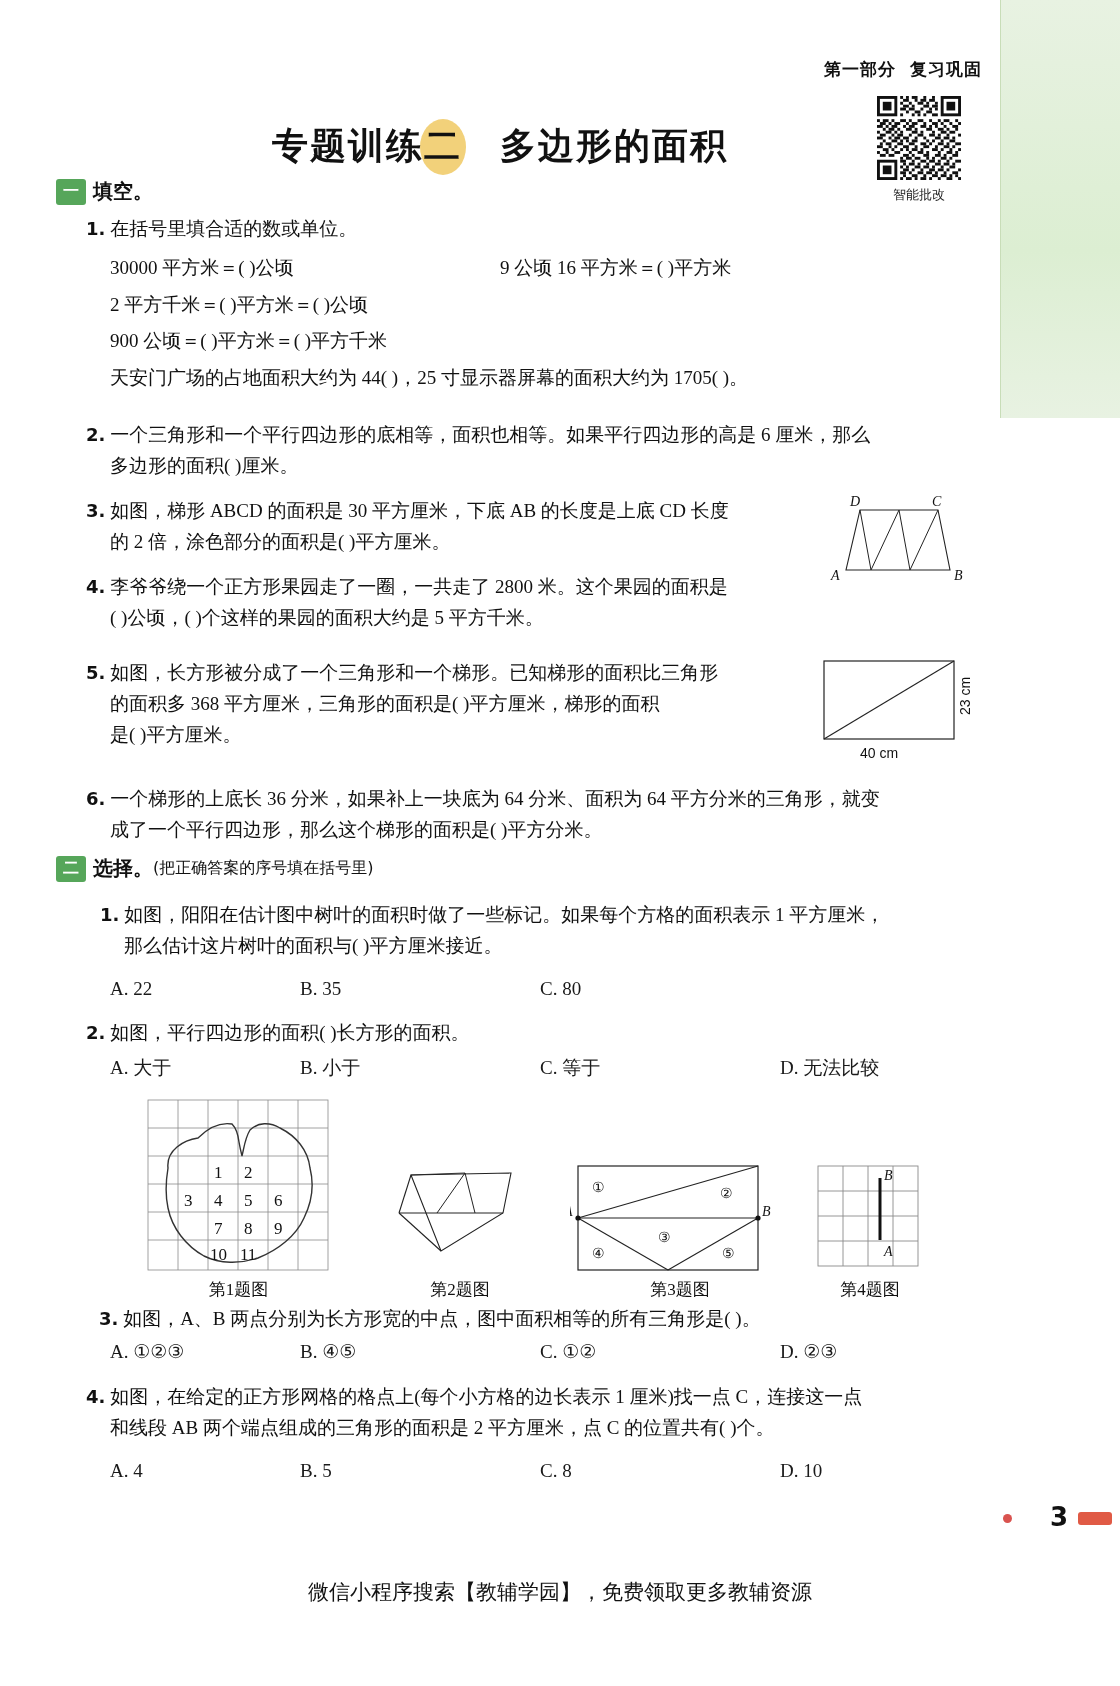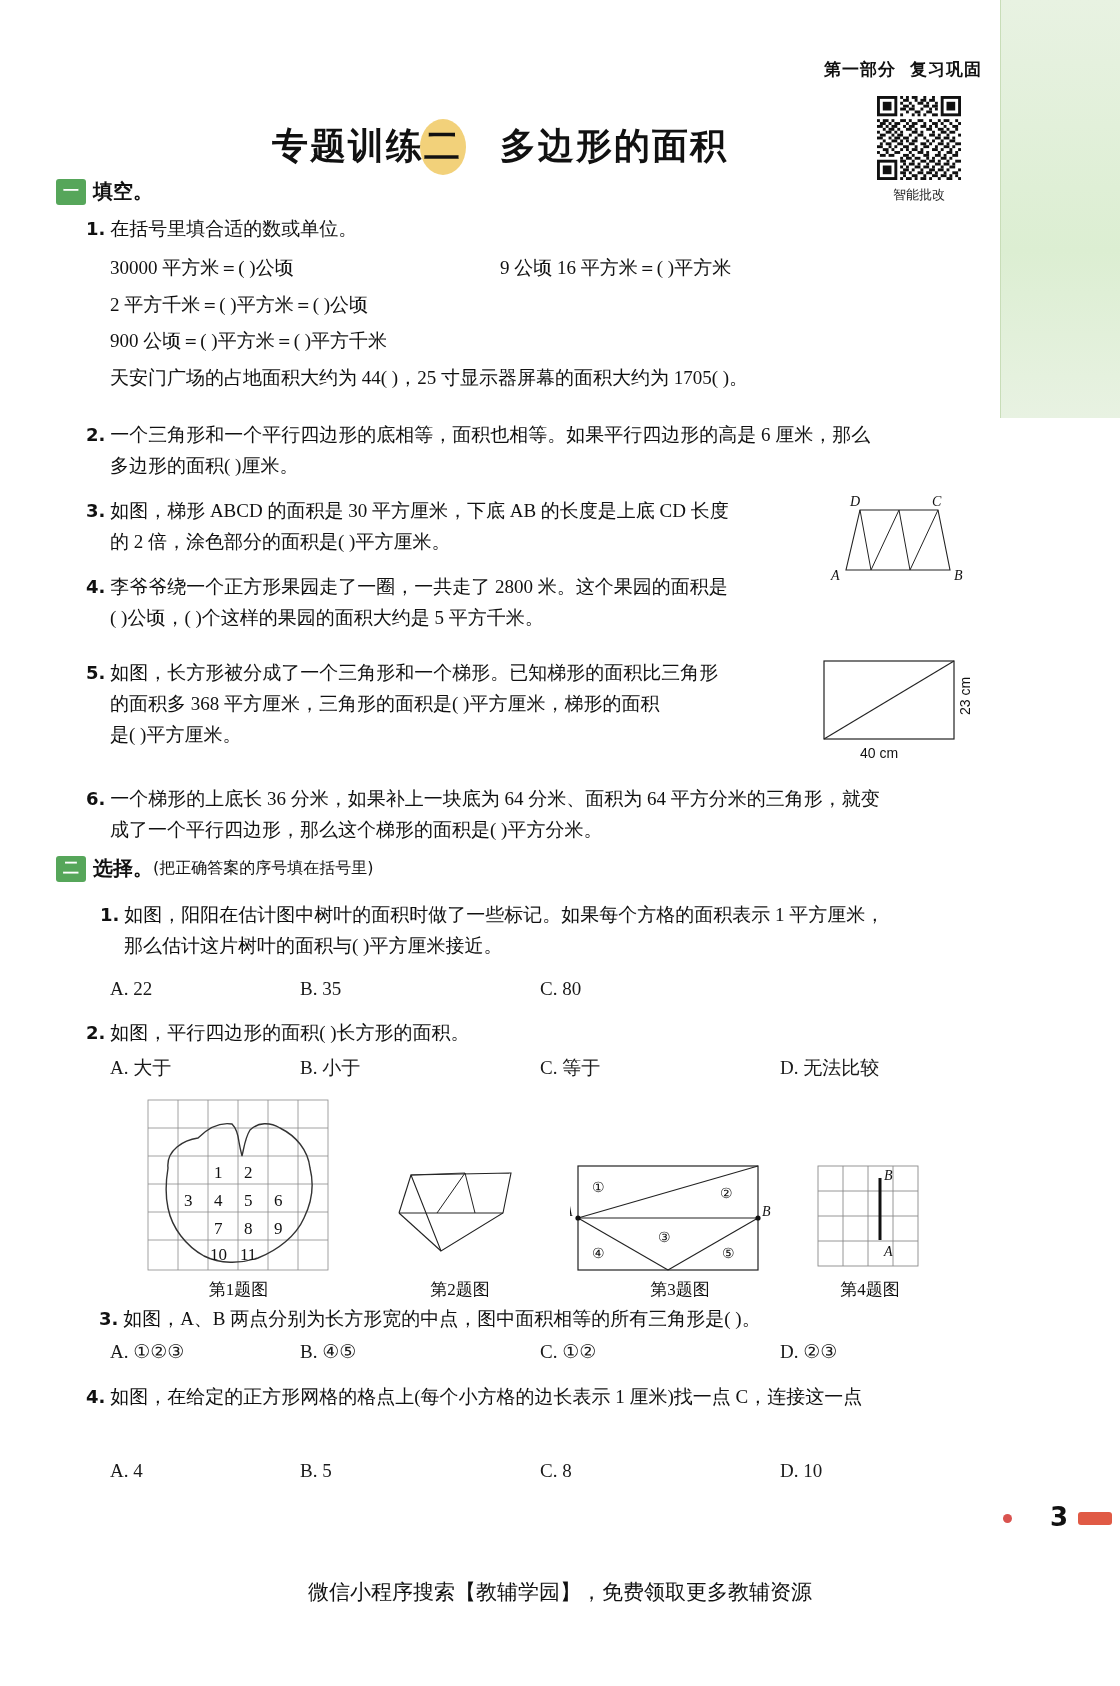--- a/index.html
+++ b/index.html
@@ -541,20 +541,21 @@
   </div>
   <div class="opts" style="left:110px;top:1340px;">
     <span class="op" style="width:190px;">A. ①②③</span>
     <span class="op" style="width:240px;">B. ④⑤</span>
     <span class="op" style="width:240px;">C. ①②</span>
     <span class="op">D. ②③</span>
   </div>
 
   <div class="q" style="left:86px;top:1382px;width:900px;">
     <div class="ln"><span class="num">4.</span> <span>如图，在给定的正方形网格的格点上(每个小方格的边长表示 1 厘米)找一点 C，连接这一点</span></div>
+    <div class="ln indent">和线段 AB 两个端点组成的三角形的面积是 2 平方厘米，点 C 的位置共有(        )个。</div>
   </div>
   <div class="opts" style="left:110px;top:1460px;">
     <span class="op" style="width:190px;">A. 4</span>
     <span class="op" style="width:240px;">B. 5</span>
     <span class="op" style="width:240px;">C. 8</span>
     <span class="op">D. 10</span>
   </div>
 
   <div class="pg-dot"></div>
   <div class="pg-num">3</div>

